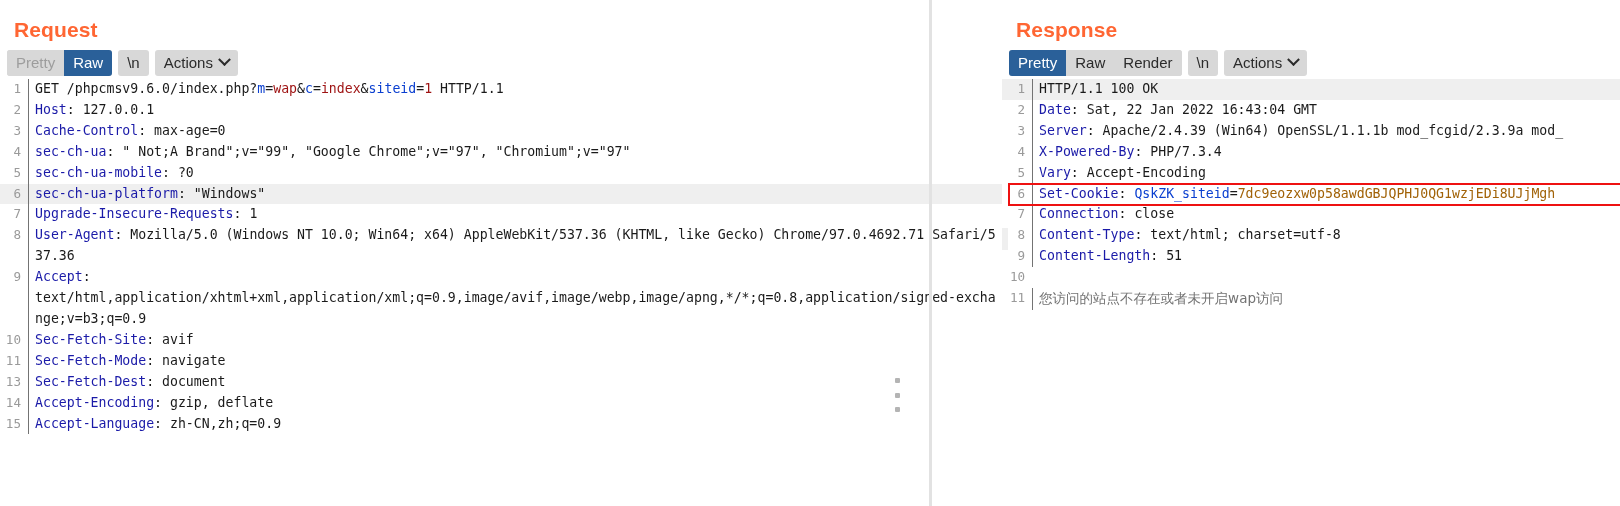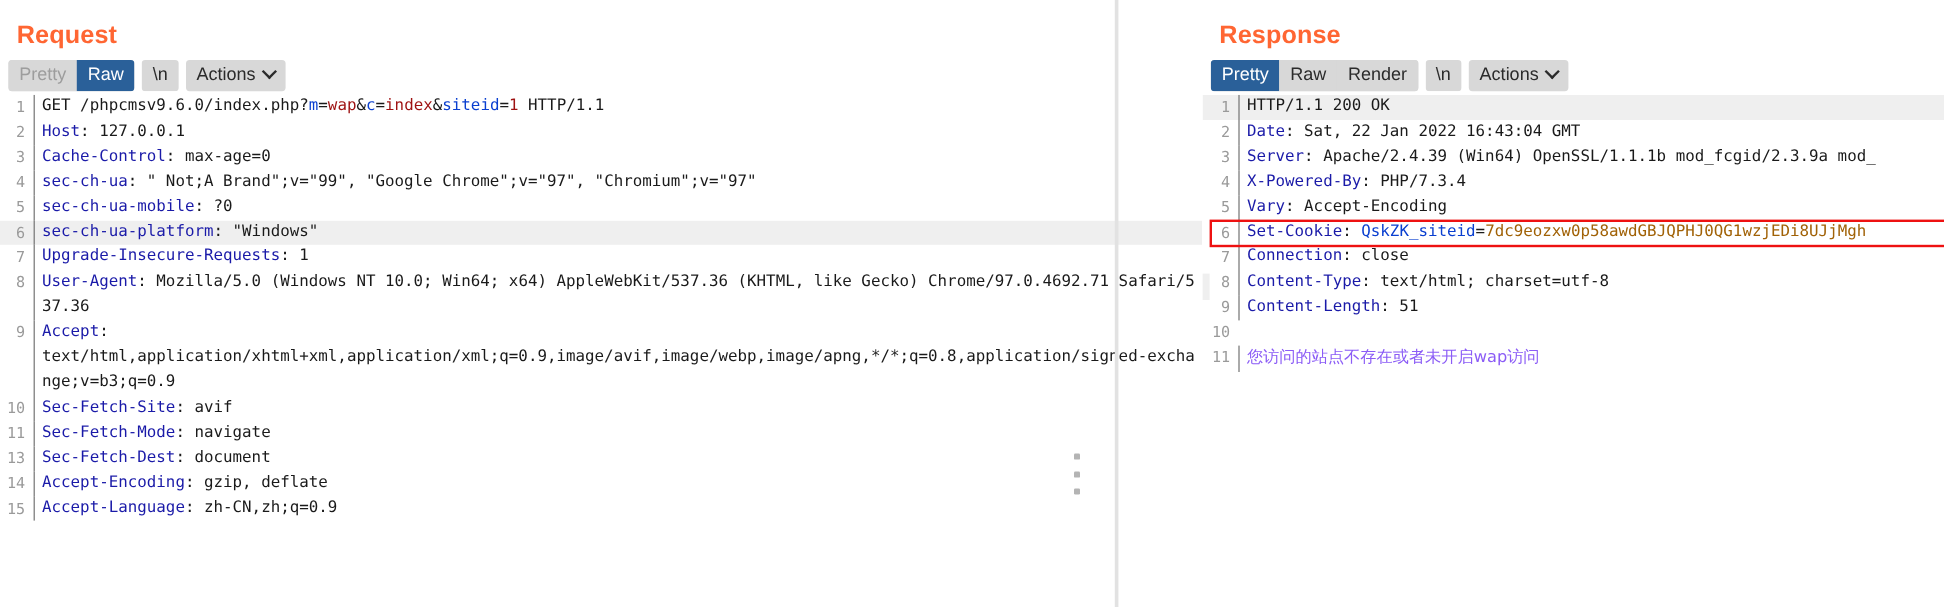--- a/index.html
+++ b/index.html
@@ -122,21 +122,21 @@
     overflow: hidden;
     white-space: pre;
   }
   .content.wrapline { white-space: pre-wrap; word-break: break-all; }
 
   .hdr  { color: #1a1aa8; }
   .val  { color: #1a1a1a; }
   .kblue{ color: #0a3fd0; }
   .kred { color: #9e1212; }
   .ckred{ color: #a16207; text-align: center; }
-  .cjk  { font-family: "DejaVu Sans", sans-serif; font-size: 13.5px; color:#8b5cf6; }
+  .cjk  { font-family: "DejaVu Sans", sans-serif; font-size: 13.5px; color:#737373; }
 
   
   .redbox {
     position: absolute;
     border: 2px solid #ee1111;
     pointer-events: none;
     box-sizing: border-box;
   }
 
   
@@ -283,21 +283,21 @@
       <div class="actions-btn">
         <span>Actions</span>
         <span class="chev"></span>
       </div>
     </div>
 
     <div class="code">
       <div class="code-rows" id="response-rows">
           <div class="row hl">
             <div class="gutter">1</div>
-            <div class="content"><span class="val">HTTP/1.1 200 OK</span></div>
+            <div class="content"><span class="val">HTTP/1.1 100 OK</span></div>
           </div>
           <div class="row">
             <div class="gutter">2</div>
             <div class="content"><span class="hdr">Date</span><span class="val">: Sat, 22 Jan 2022 16:43:04 GMT</span></div>
           </div>
           <div class="row">
             <div class="gutter">3</div>
             <div class="content"><span class="hdr">Server</span><span class="val">: Apache/2.4.39 (Win64) OpenSSL/1.1.1b mod_fcgid/2.3.9a mod_</span></div>
           </div>
           <div class="row">

